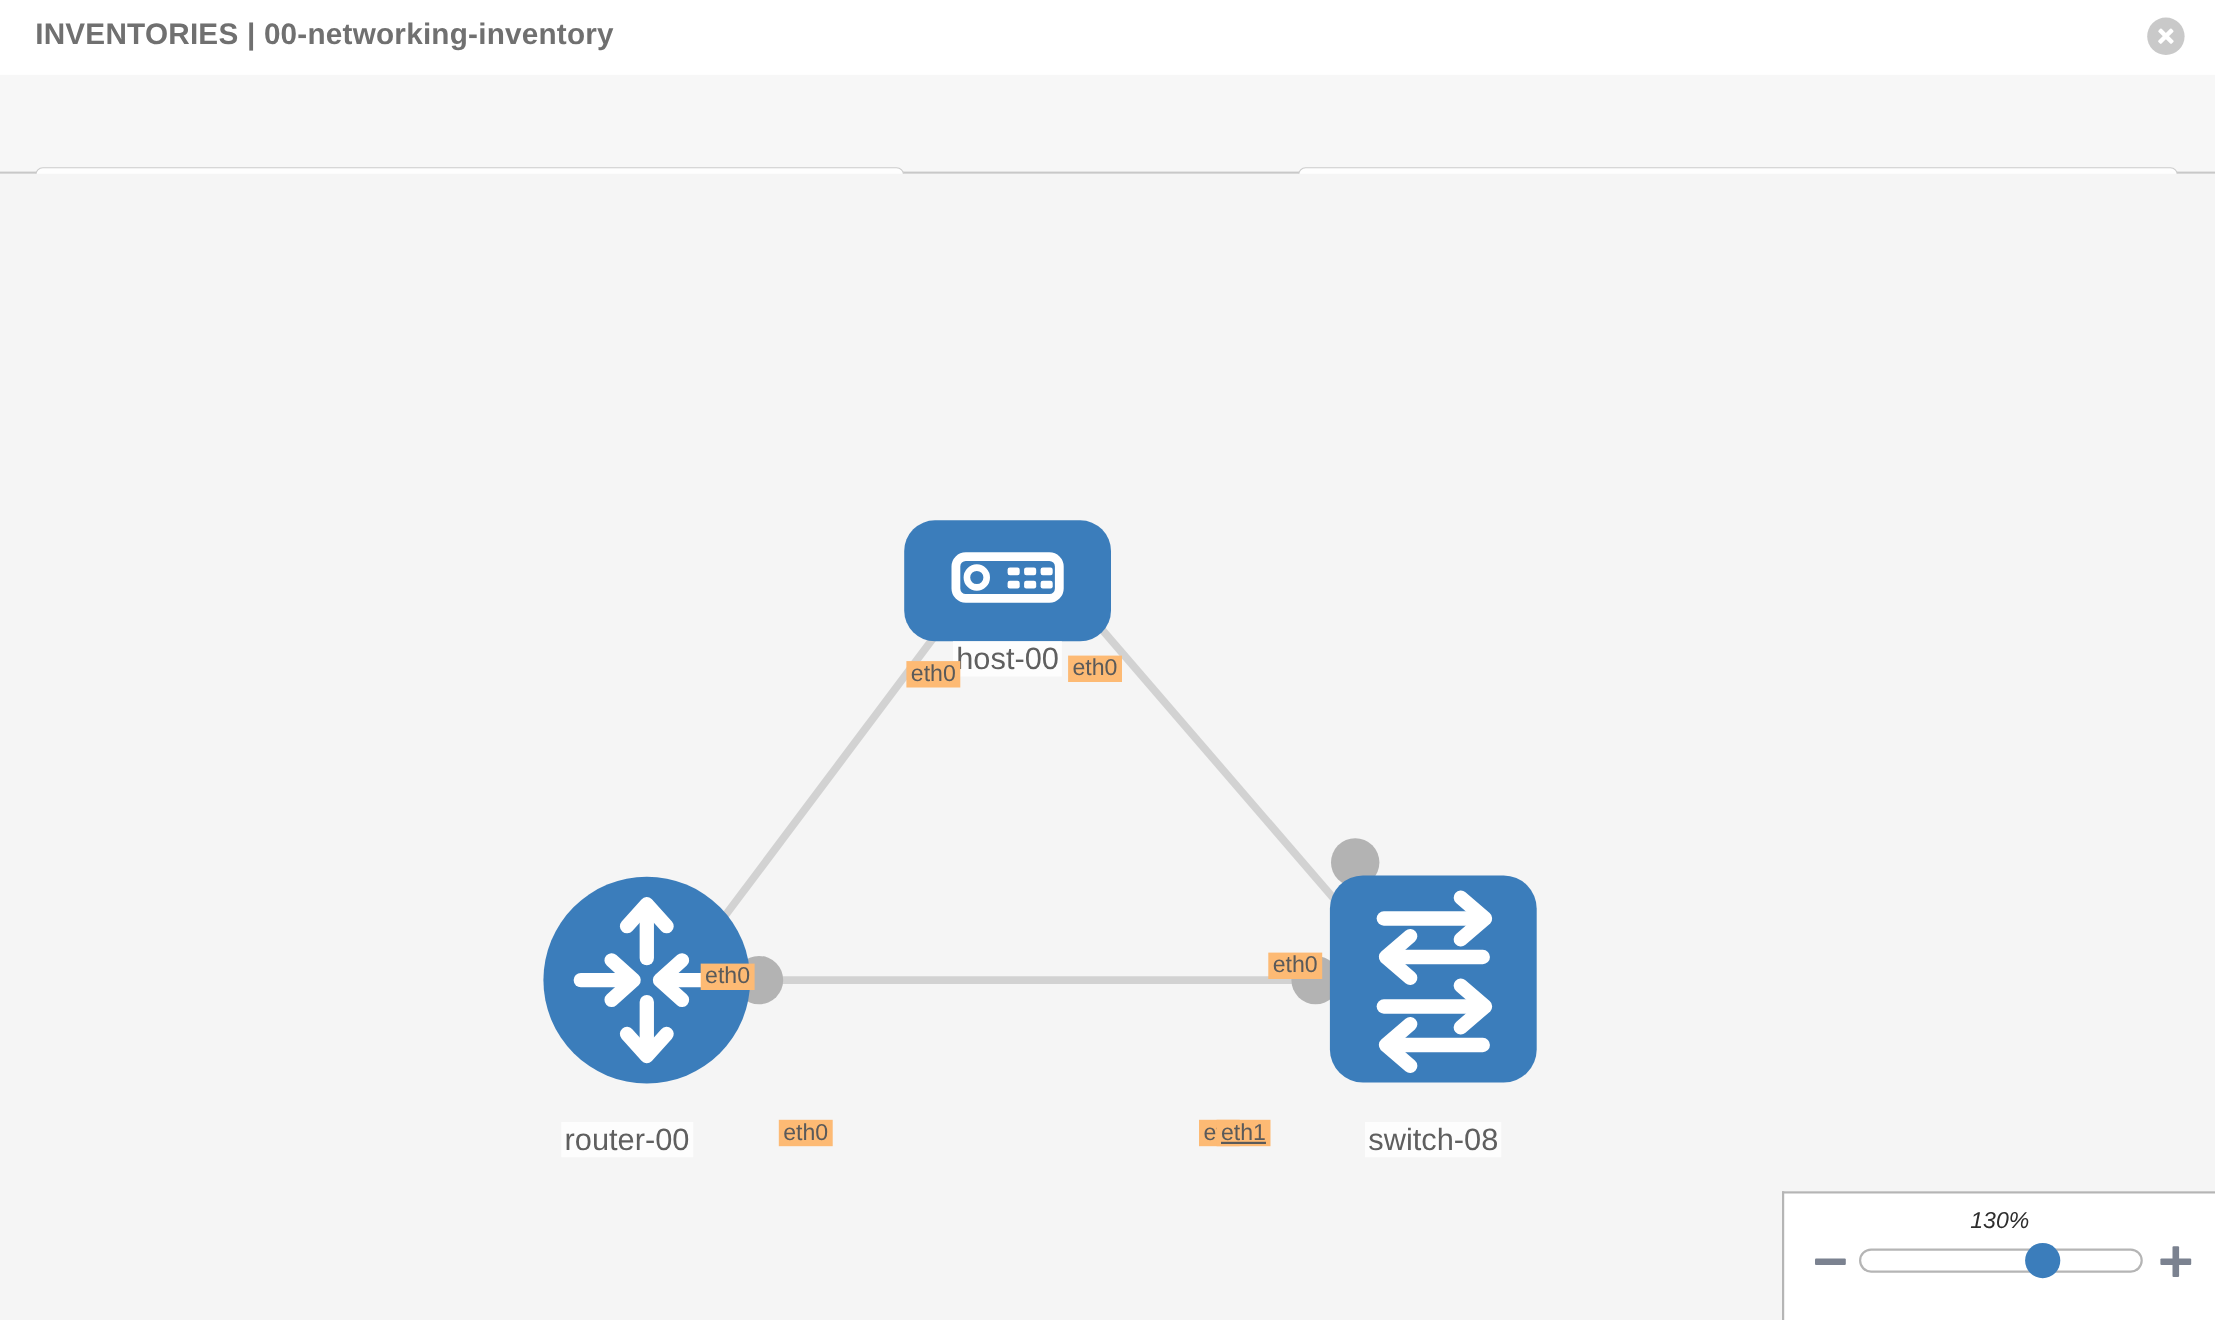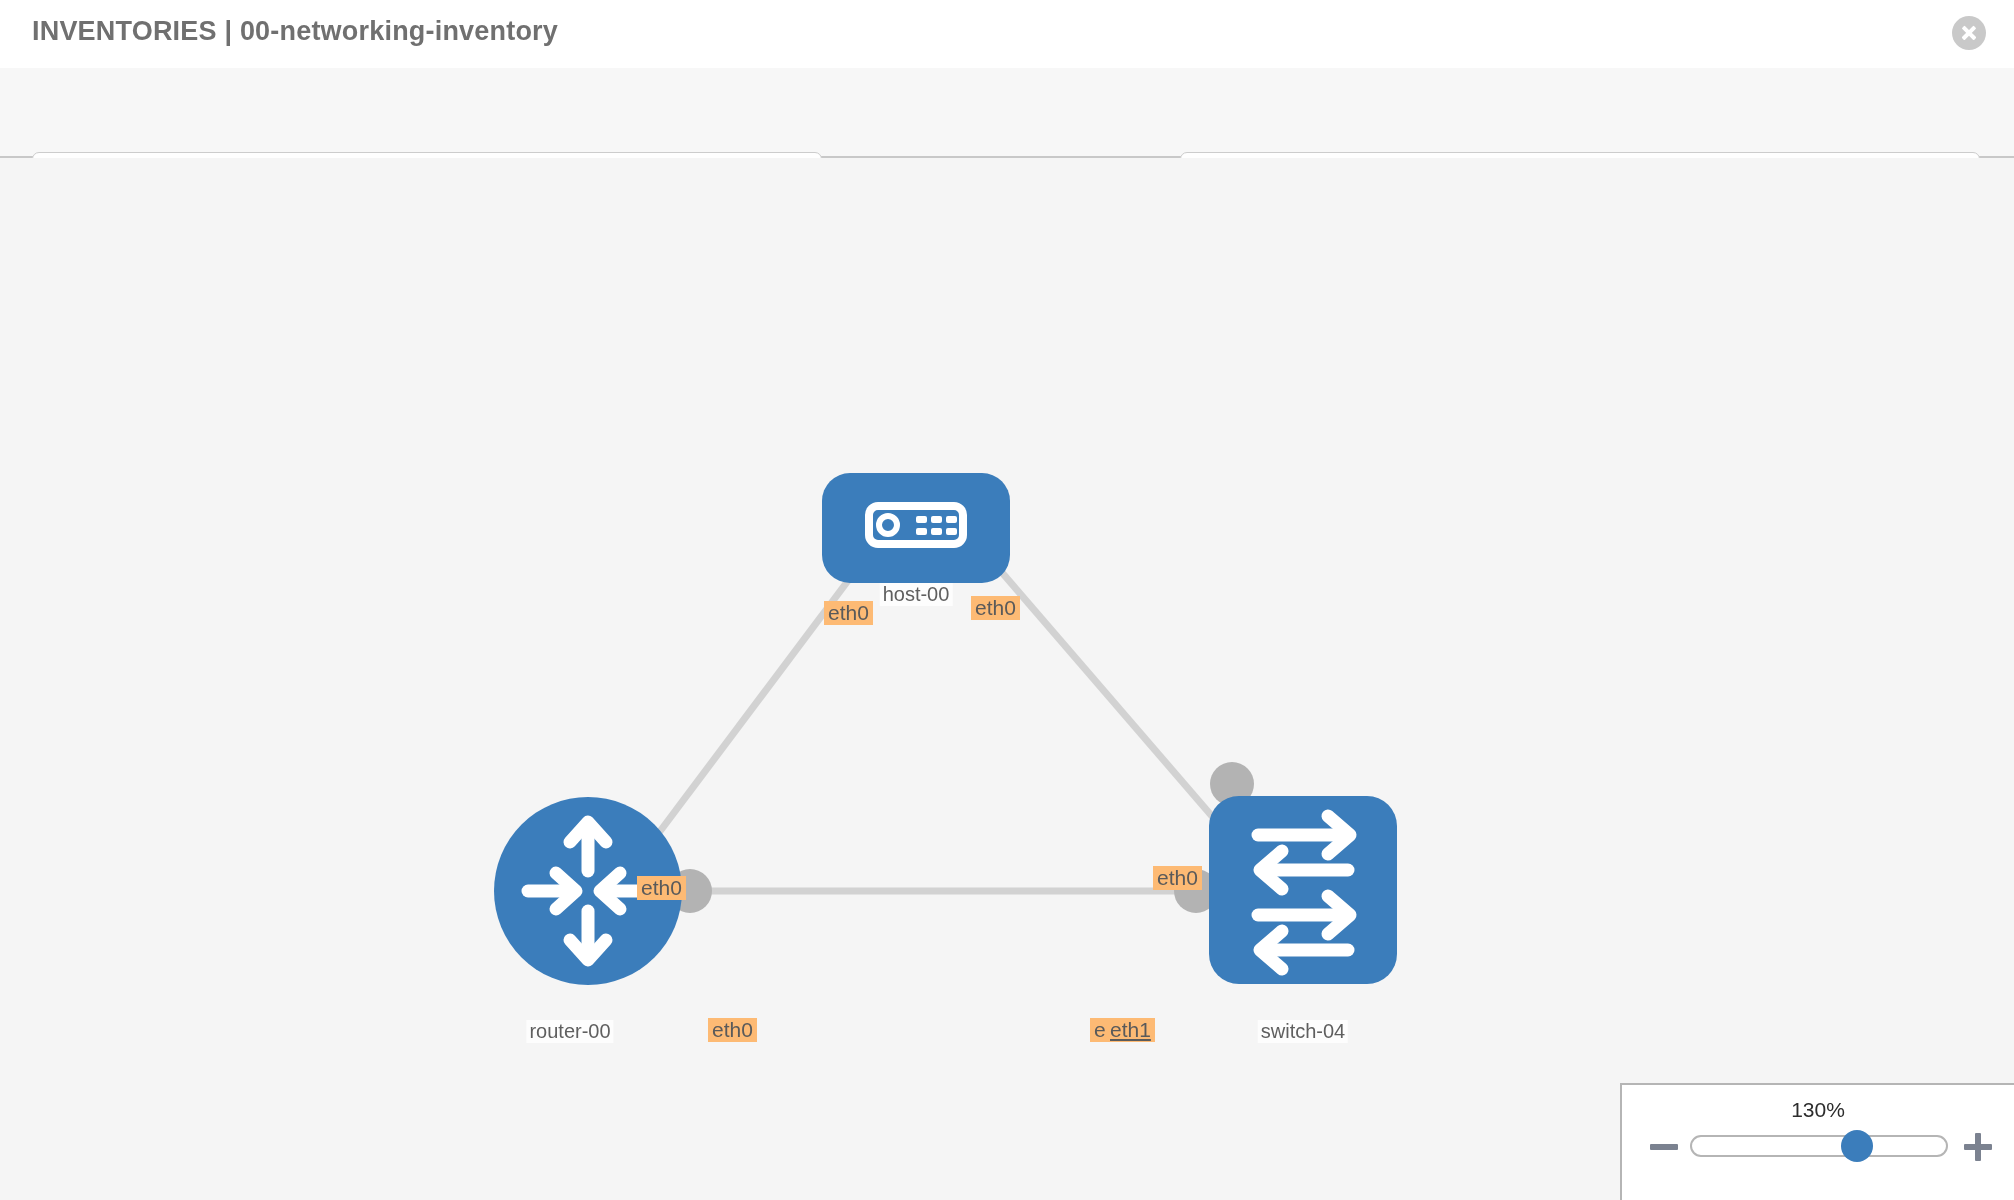--- a/index.html
+++ b/index.html
@@ -116,21 +116,21 @@
   .topology-svg {
     position: absolute;
     left: 0; top: 0;
     width: 2014px;
     height: 1042px;
   }
 
   
   .node-label {
     position: absolute;
-    font-size: 20px;
+    font-size: 28px;
     color: #5f5f5f;
     background: #fdfdfd;
     padding: 0 3px;
     white-space: nowrap;
     transform: translateX(-50%);
   }
   .iface-label {
     position: absolute;
     font-size: 21px;
     color: #5a5a5a;
@@ -144,20 +144,21 @@
     position: absolute;
     left: 1620px;
     top: 1083px;
     width: 394px;
     height: 117px;
     background: #ffffff;
     border: 2px solid #b5b5b5;
     border-right: none;
     border-bottom: none;
     box-sizing: border-box;
+    font-style: italic;
   }
   .zoom-level {
     position: absolute;
     left: 0; right: 0;
     top: 13px;
     text-align: center;
     font-size: 21px;
     color: #2d2d2d;
   }
   .zoom-minus, .zoom-plus {
@@ -305,21 +306,21 @@
         <path d="M1328 738 L1350 757 L1328 776"></path>
 
         <path d="M1348 792 L1262 792"></path>
         <path d="M1282 773 L1260 792 L1282 811"></path>
       </g>
     </g>
   </svg>
 
   <span class="node-label" style="left:916px; top:425px;">host-00</span>
   <span class="node-label" style="left:570px; top:862px;">router-00</span>
-  <span class="node-label" style="left:1303px; top:862px;">switch-04</span>
+  <span class="node-label" style="left:1303px; top:862px;">switch-08</span>
 
   <span class="iface-label" style="left:824px; top:443px;">eth0</span>
   <span class="iface-label" style="left:971px; top:438px;">eth0</span>
   <span class="iface-label" style="left:637px; top:718px;">eth0</span>
   <span class="iface-label" style="left:1153px; top:708px;">eth0</span>
   <span class="iface-label" style="left:708px; top:860px;">eth0</span>
   <span class="iface-label" style="left:1090px; top:860px;">eth</span>
   <span class="iface-label" style="left:1106px; top:860px;text-decoration:underline;">eth1</span>
 </div>
 

